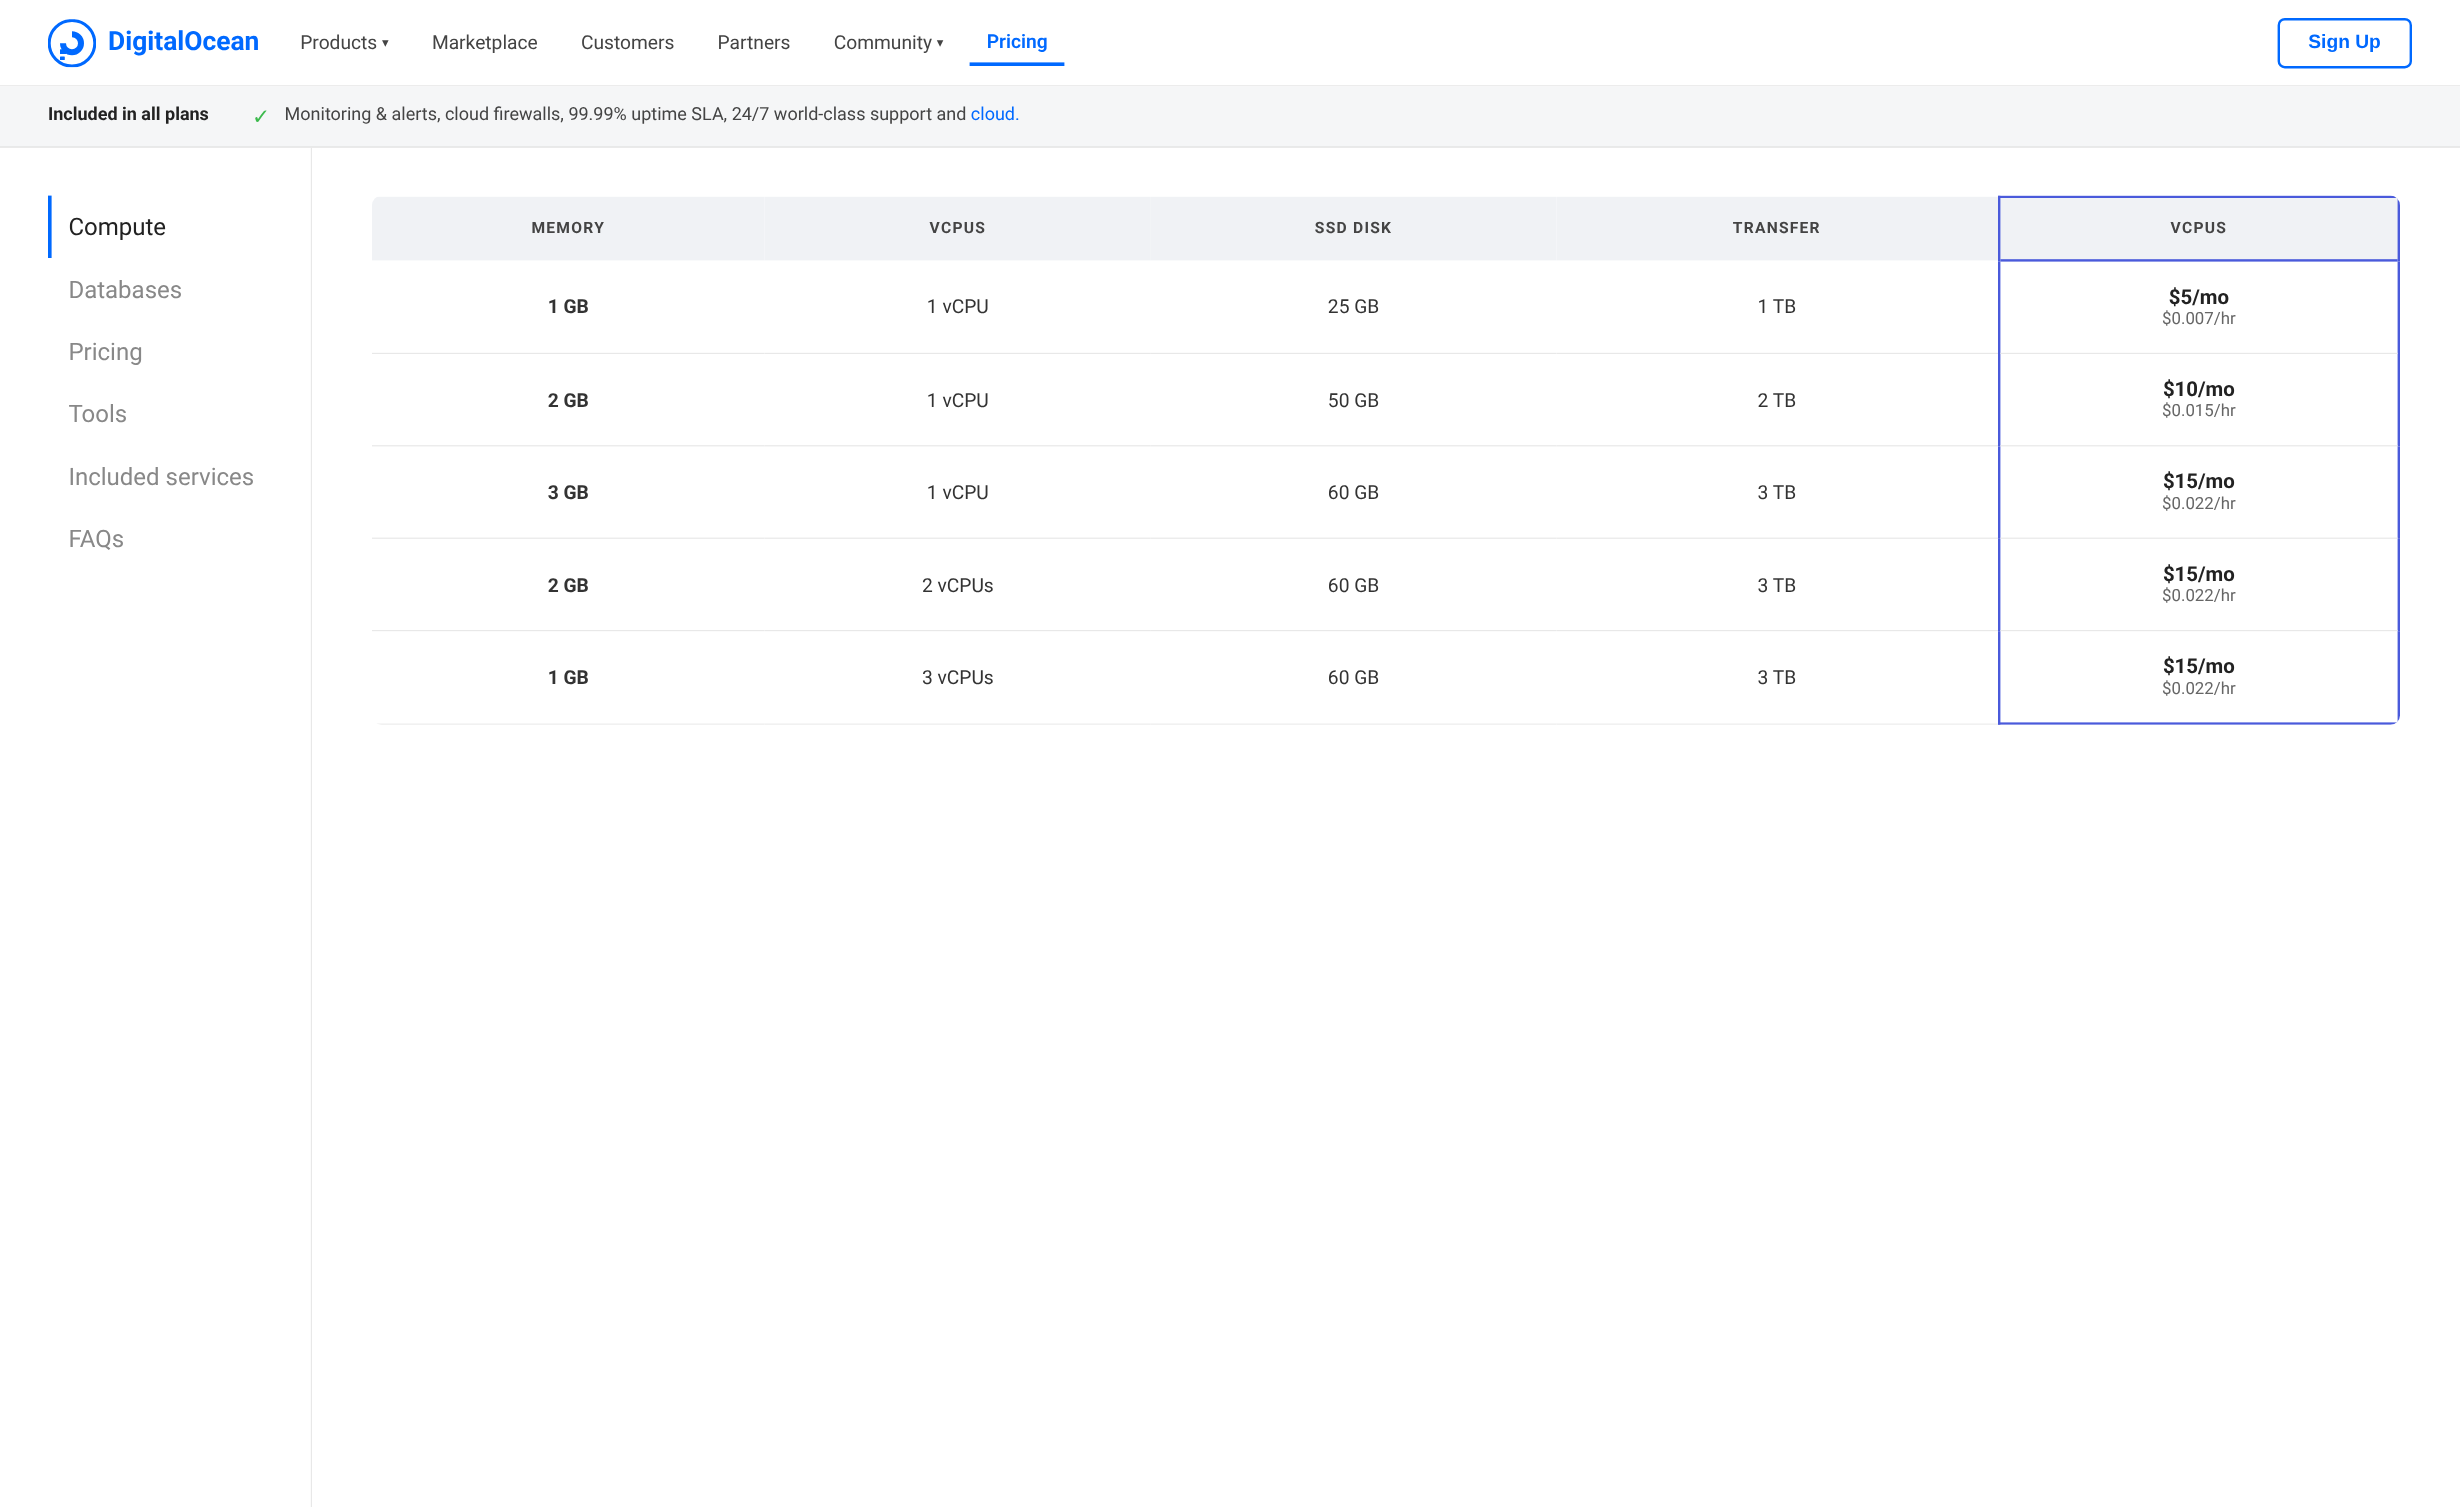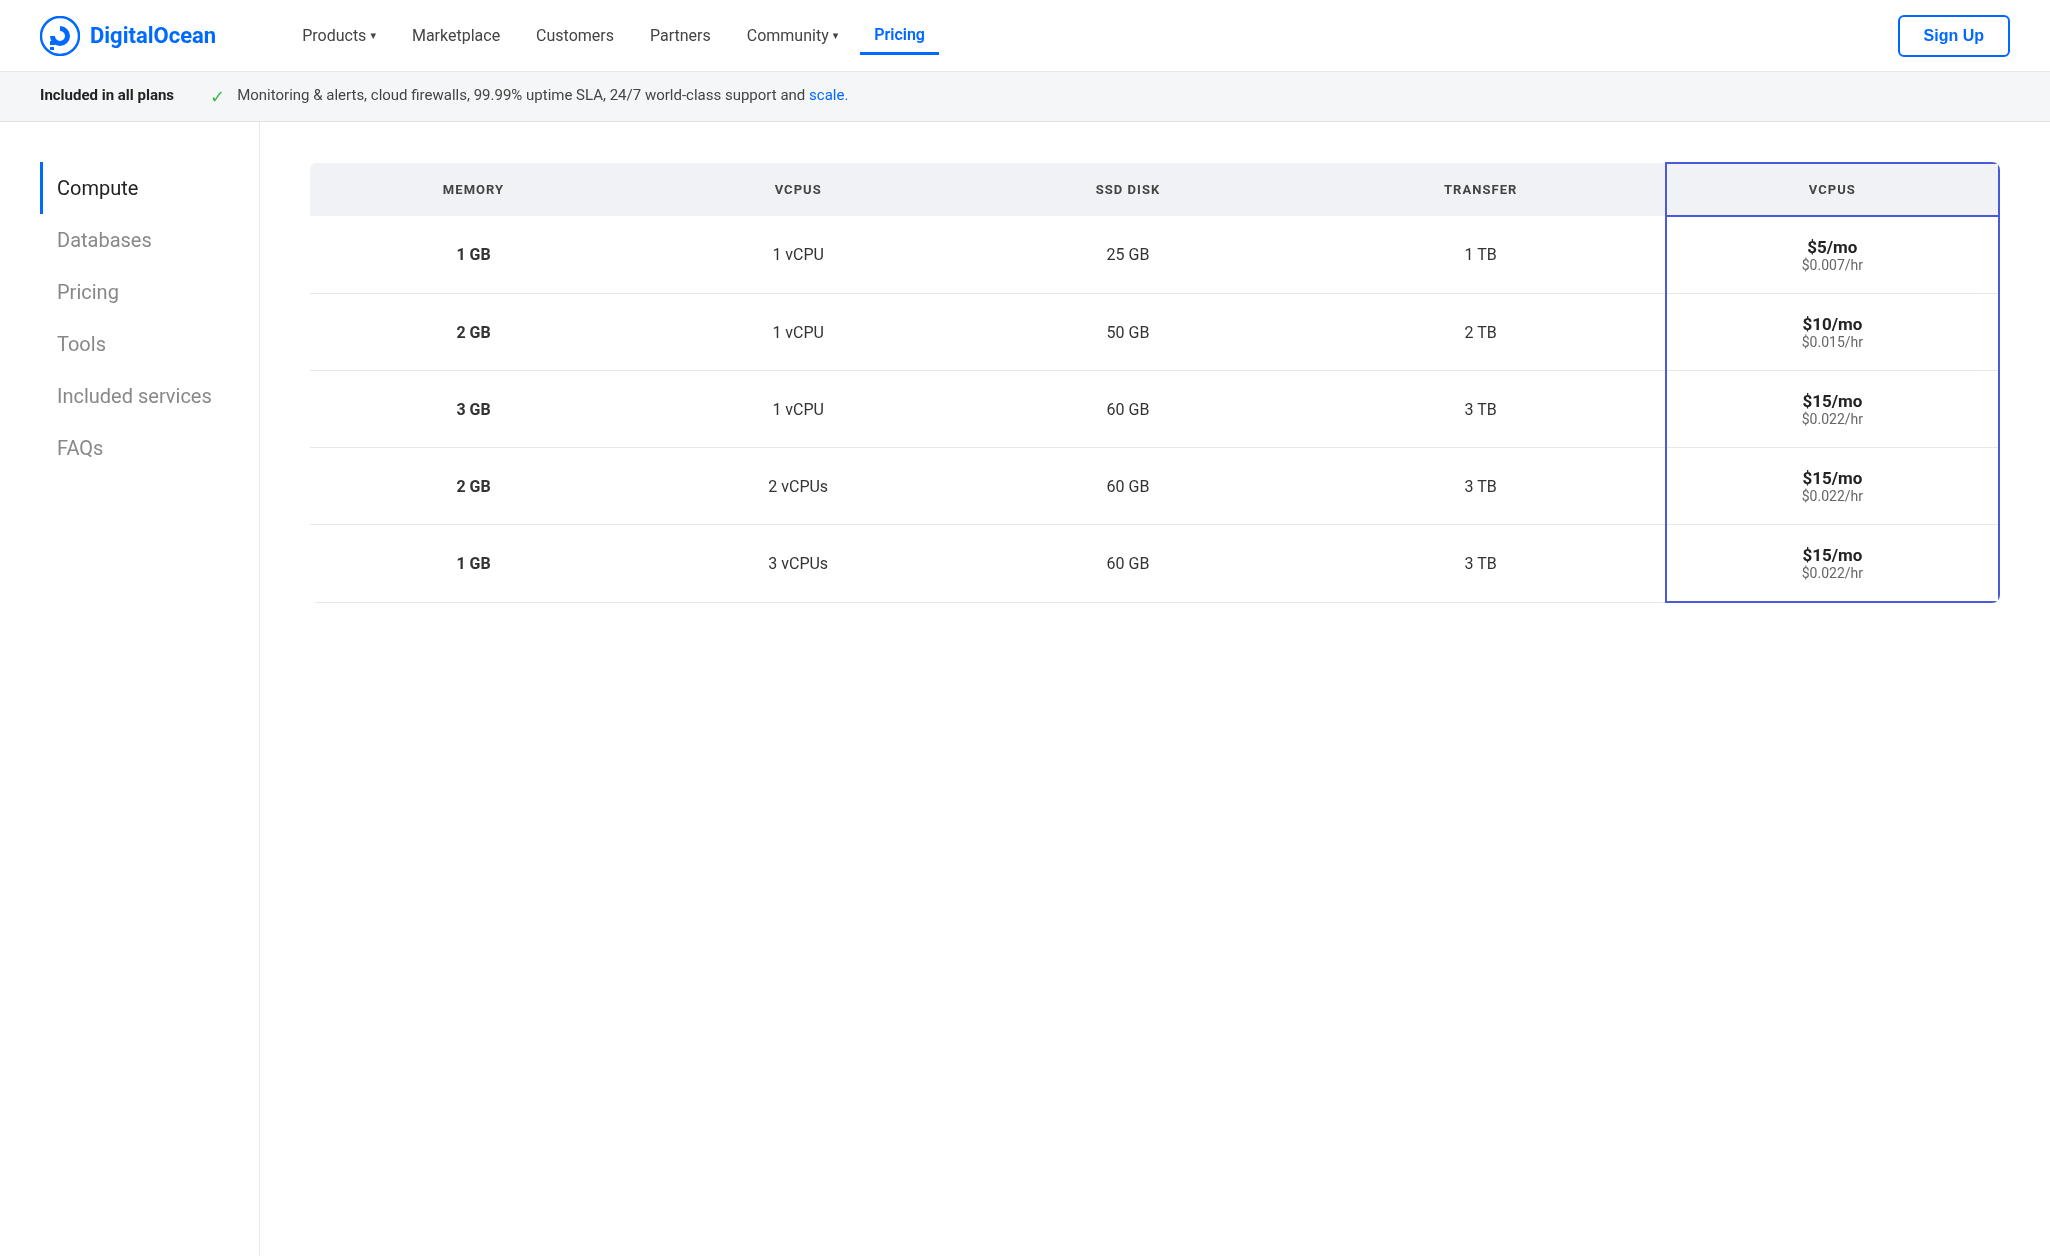--- a/index.html
+++ b/index.html
@@ -11,21 +11,21 @@
       align-items: center;
       padding: 0 40px;
       height: 72px;
       border-bottom: 1px solid #e8e8e8;
       background: #fff;
     }
     .logo-area {
       display: flex;
       align-items: center;
       gap: 10px;
-      margin-right: 72px;
+      margin-right: 20px;
       text-decoration: none;
     }
     .logo-icon {
       width: 40px;
       height: 40px;
     }
     .logo-text {
       font-size: 22px;
       font-weight: 700;
       color: #0069ff;
@@ -226,21 +226,21 @@
   </div>
 
   <button class="nav-signup">Sign Up</button>
 </nav>
 
 <div class="included-banner">
   <span class="banner-label">Included in all plans</span>
   <span class="banner-check">✓</span>
   <span class="banner-text">
     <span>Monitoring &amp; alerts, cloud firewalls, 99.99% uptime SLA, 24/7 world-class support and</span>
-    <a class="banner-link" href="#">scale.</a>
+    <a class="banner-link" href="#">cloud.</a>
   </span>
 </div>
 
 <div class="main-layout">
 
   <aside class="sidebar">
     <div class="sidebar-item active">
       <span>Compute</span>
     </div>
     <div class="sidebar-item">

